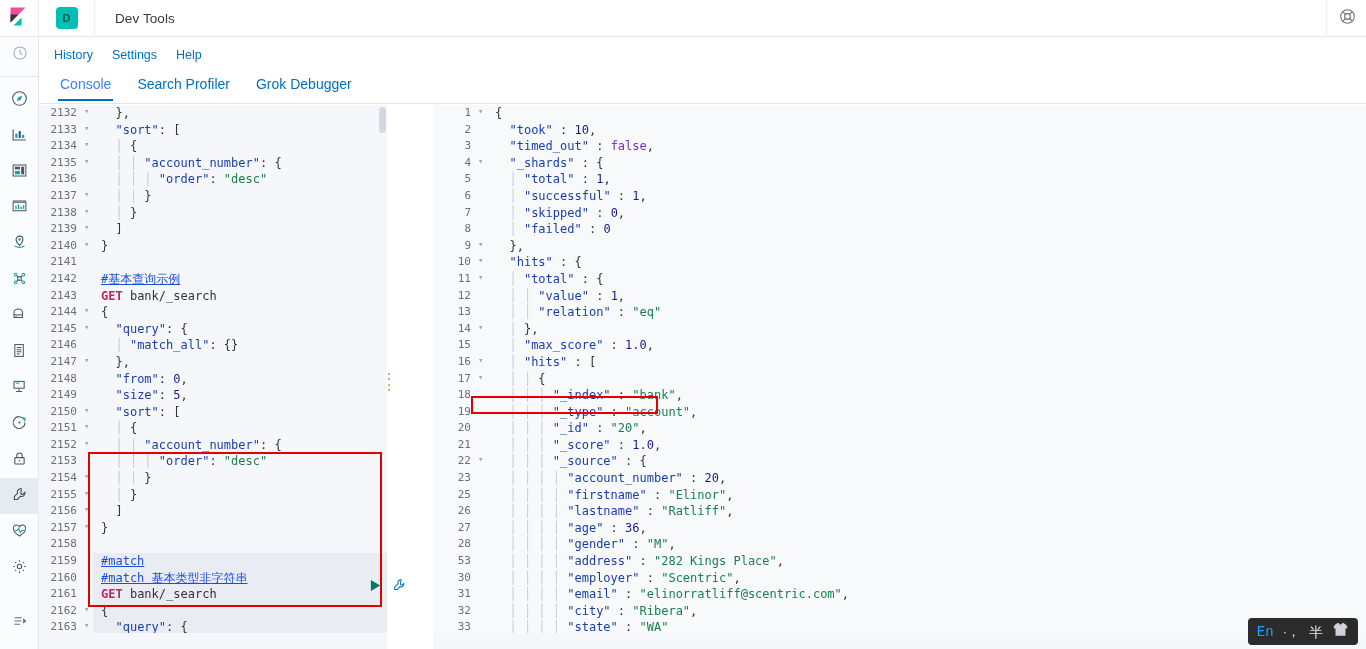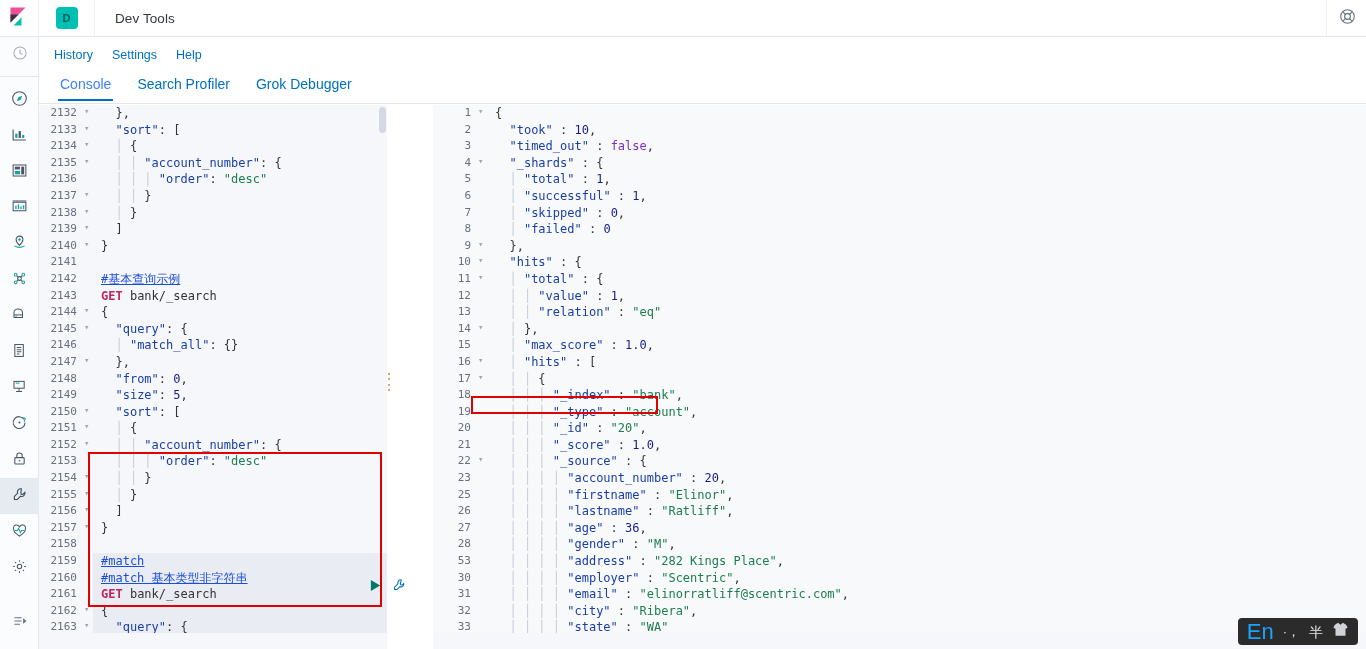--- a/index.html
+++ b/index.html
@@ -144,21 +144,21 @@
           display: flex; flex-direction: column; justify-content: space-between;
           align-items: center; z-index: 7; }
   #grip i { display:block; width: 2px; height: 2px; background: #c88b3a; border-radius: 50%; }
 
   
   #ime {
     position: absolute; right: 8px; bottom: 4px; height: 27px;
     background: #2b2b2b; border-radius: 4px; display: flex; align-items: center;
     padding: 0 9px; gap: 9px; z-index: 20;
   }
-  #ime .en { color: #1aa3ff; font-size: 22px; font-family: Liberation Sans, sans-serif; line-height: 1; }
+  #ime .en { color: #1aa3ff; font-size: 14px; font-family: Liberation Mono, monospace; line-height: 1; }
   #ime .pc { color: #e6e6e6; font-size: 13px; line-height: 1; }
   #ime .half { color: #e6e6e6; font-size: 14px; line-height: 1; }
   .noselect { user-select: none; }
 </style>
 </head>
 <body>
 
 <div id="topbar">
   <div id="logo-cell">
     <span>

